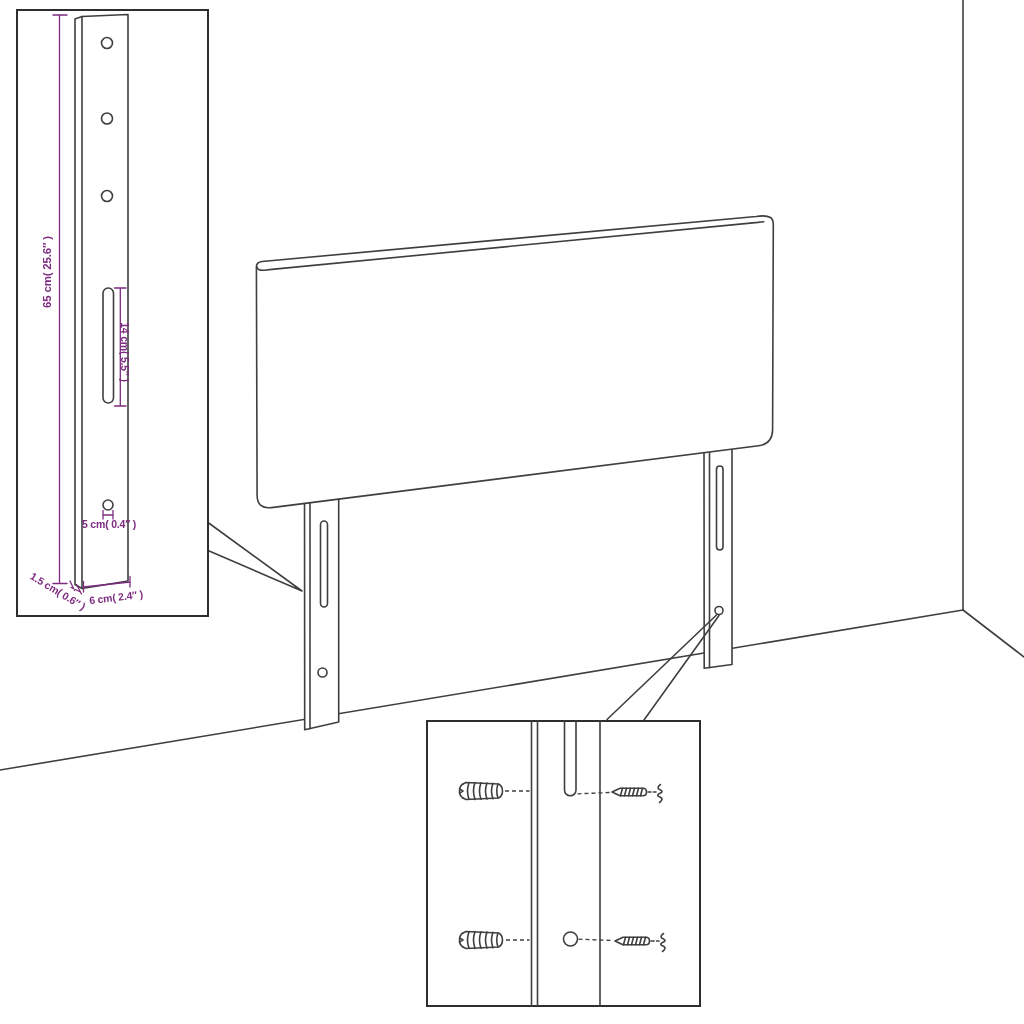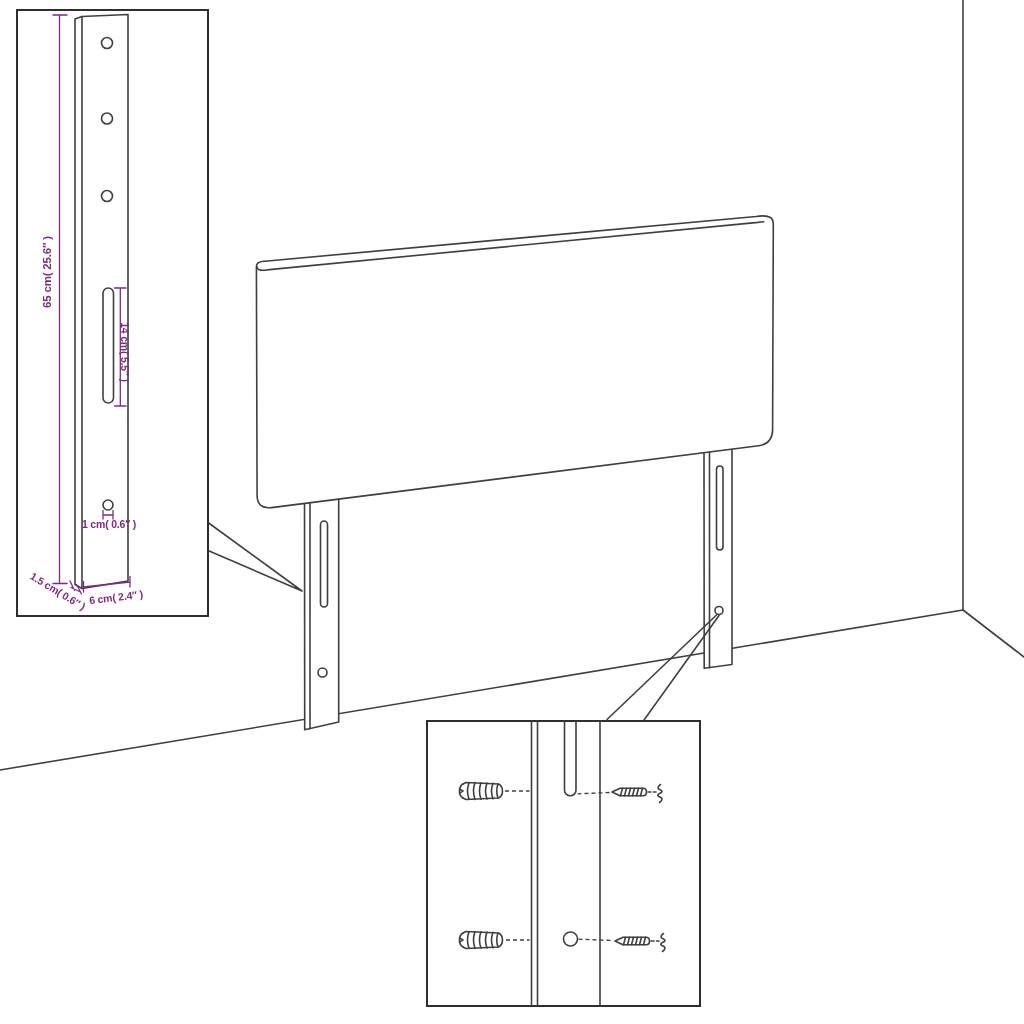--- a/index.html
+++ b/index.html
@@ -113,16 +113,16 @@
       <path class="pd" d="M114.5 288 L126 288 M120.3 288 L120.3 406 M114.5 406 L126 406"></path>
       <path class="pd" d="M103 510.5 L103 519 M103 515 L113 515 M113 510.5 L113 519"></path>
       <path class="pd" d="M83.5 581.5 L83.5 592 M83.5 587 L130 582 M130 576.5 L130 587"></path>
       <path class="pd" d="M70 581 L74.5 590.5 M71 587.5 L79.5 591.5 M76.5 584.5 L81.5 594"></path>
     </g>
   </g>
 </svg>
 
   <div class="dim-label" id="lab-height">65 cm( 25.6″ )</div>
   <div class="dim-label" id="lab-slot">14 cm( 5.5″ )</div>
-  <div class="dim-label" id="lab-hole">1 cm( 0.6″ )</div>
+  <div class="dim-label" id="lab-hole">5 cm( 0.4″ )</div>
   <div class="dim-label" id="lab-width">6 cm( 2.4″ )</div>
   <div class="dim-label" id="lab-thickness">1.5 cm( 0.6″ )</div>
 </div>
 
 </body></html>

